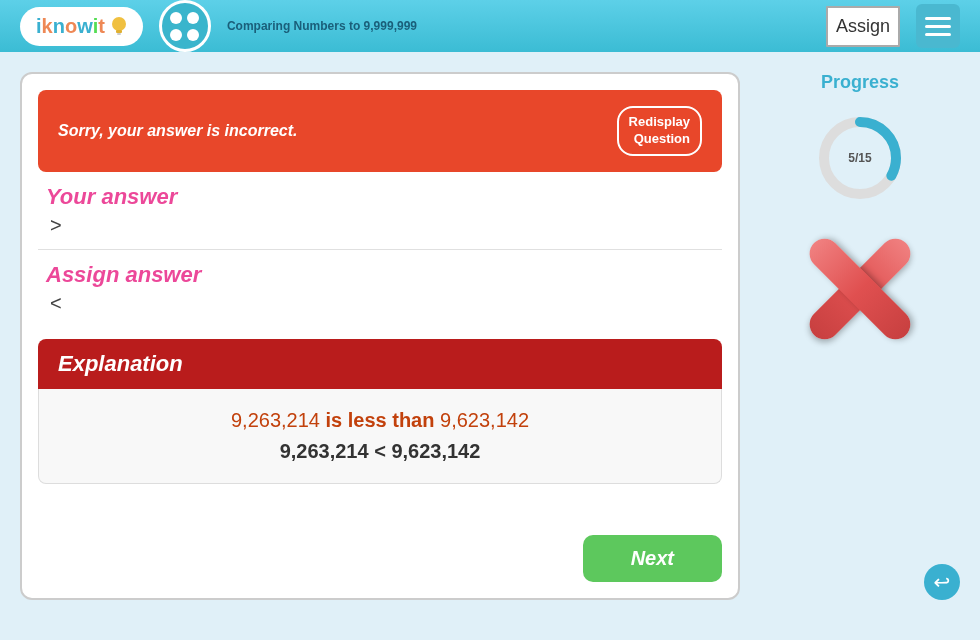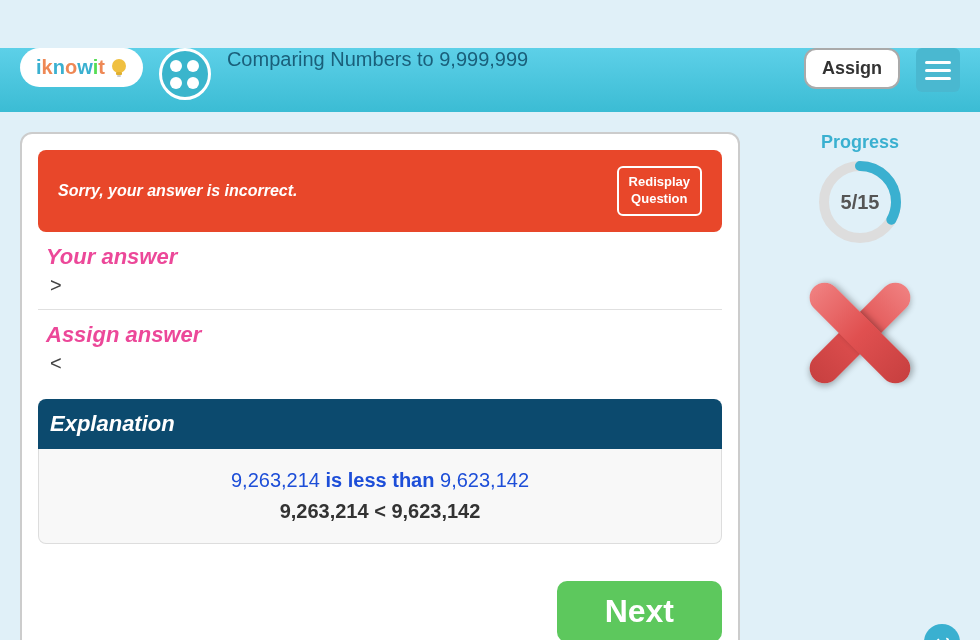--- a/index.html
+++ b/index.html
@@ -7,26 +7,25 @@
       width: 980px;
       height: 640px;
       font-family: 'Arial', sans-serif;
       background: #e0f0f8;
       overflow: hidden;
     }
 
     
     .header {
       background: linear-gradient(180deg, #5dd0e8 0%, #3bbcd4 100%);
-      height: 64px;
-      display: flex;
-      align-items: flex-start;
+      height: 52px;
+      display: flex;
+      align-items: center;
       padding: 0 20px;
       gap: 16px;
-      margin-top: 48px;
     }
     .logo-box {
       background: white;
       border-radius: 50px;
       padding: 8px 16px;
       font-size: 22px;
       font-weight: bold;
       color: #333;
       display: flex;
       align-items: center;
@@ -47,32 +46,32 @@
       grid-template-columns: 1fr 1fr;
       gap: 5px;
     }
     .film-dot {
       width: 12px;
       height: 12px;
       background: white;
       border-radius: 50%;
     }
     .header-title {
-      font-size: 20px;
+      font-size: 12px;
       color: #1a5f7a;
-      font-weight: 400;
+      font-weight: 700;
       flex: 1;
     }
     .assign-btn {
       background: white;
       border: 2px solid #aaa;
-      border-radius: 12px;
-      padding: 8px 16px;
+      border-radius: 1px;
+      padding: 8px 8px;
       font-size: 18px;
-      font-weight: bold;
+      font-weight: normal;
       color: #333;
       cursor: pointer;
     }
     .hamburger-btn {
       background: #4ab8d0;
       border: none;
       border-radius: 6px;
       width: 44px;
       height: 44px;
       cursor: pointer;
@@ -123,26 +122,26 @@
     }
     .incorrect-text {
       color: white;
       font-size: 16px;
       font-style: italic;
       font-weight: bold;
     }
     .redisplay-btn {
       background: #e8472a;
       border: 2px solid white;
-      border-radius: 6px;
+      border-radius: 16px;
       color: white;
       font-size: 13px;
       font-weight: bold;
       padding: 6px 10px;
-      text-align: center;
+      text-align: right;
       cursor: pointer;
       line-height: 1.3;
     }
 
     
     .answer-section {
       padding: 12px 24px;
     }
     .answer-label {
       color: #ec4899;
@@ -157,43 +156,43 @@
       margin-left: 4px;
     }
     .divider {
       height: 1px;
       background: #e0e0e0;
       margin: 0 16px;
     }
 
     
     .explanation-header {
-      background: #0c4a6e;
+      background: #b91c1c;
       margin: 12px 16px 0 16px;
       border-radius: 8px 8px 0 0;
-      padding: 12px 12px;
+      padding: 12px 20px;
     }
     .explanation-title {
       color: white;
       font-size: 22px;
       font-style: italic;
       font-weight: bold;
     }
     .explanation-body {
       background: #f8f8f8;
       margin: 0 16px;
       border-radius: 0 0 8px 8px;
       padding: 20px;
       text-align: center;
       border: 1px solid #ddd;
       border-top: none;
     }
     .explanation-line1 {
       font-size: 20px;
-      color: #1d4ed8;
+      color: #c2410c;
       margin-bottom: 8px;
     }
     .explanation-line1 .bold {
       font-weight: bold;
     }
     .explanation-line2 {
       font-size: 20px;
       font-weight: bold;
       color: #333;
     }
@@ -203,61 +202,62 @@
       display: flex;
       justify-content: flex-end;
       padding: 16px 16px 16px 16px;
       margin-top: auto;
     }
     .next-btn {
       background: #5dc85d;
       border: none;
       border-radius: 10px;
       color: white;
-      font-size: 32px;
+      font-size: 20px;
       font-weight: bold;
       padding: 12px 48px;
       cursor: pointer;
+      font-style: italic;
     }
 
     
     .right-panel {
       width: 200px;
       display: flex;
       flex-direction: column;
       align-items: center;
       gap: 8px;
     }
 
     
     .circle-container {
       display: flex;
       flex-direction: column;
       align-items: center;
-      gap: 4px;
+      gap: 20px;
     }
     .circle-label {
       font-size: 18px;
       font-weight: bold;
       color: #3ab0d0;
     }
     .circle-wrap {
       position: relative;
       width: 90px;
       height: 90px;
     }
     .circle-wrap svg {
       transform: rotate(-90deg);
     }
     .circle-text {
       position: absolute;
       top: 50%;
       left: 50%;
       transform: translate(-50%, -50%);
-      font-size: 20px;
+      font-size: 12px;
       font-weight: bold;
       color: #555;
     }
 
     
     .x-mark {
       width: 140px;
       height: 140px;
       position: relative;
       margin-top: 8px;

